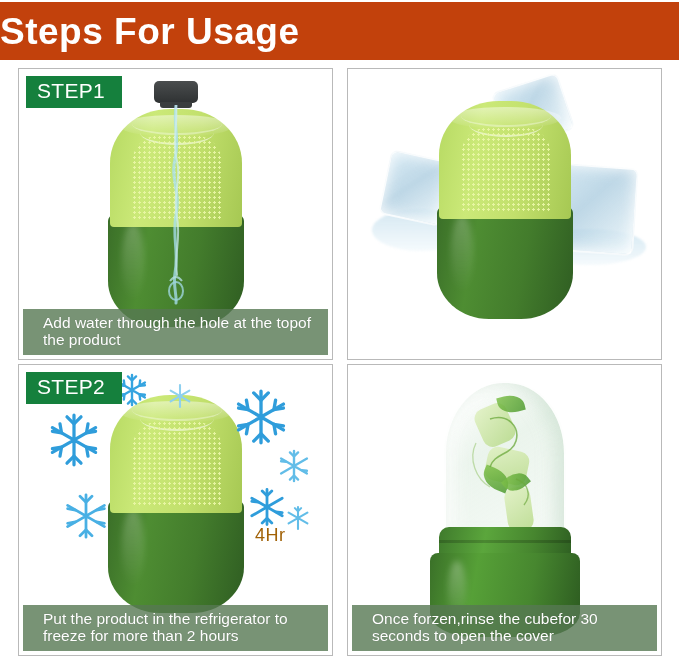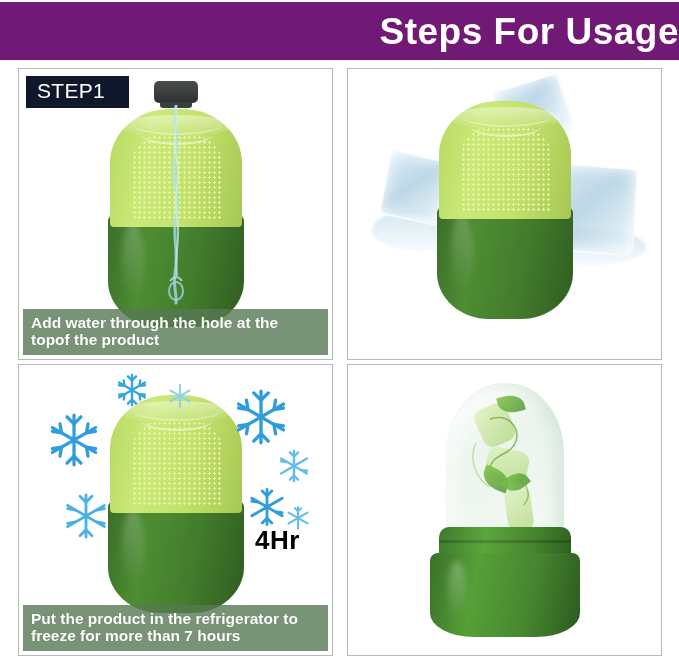--- a/index.html
+++ b/index.html
@@ -20,24 +20,24 @@
     background: #ffffff;
   }
 
   
   .header-bar {
     position: absolute;
     left: 0;
     top: 2px;
     width: 679px;
     height: 58px;
-    background: #701a75;
+    background: #c2410c;
     display: flex;
     align-items: center;
-    justify-content: flex-end;
+    justify-content: flex-start;
     box-sizing: border-box;
   }
   .header-title {
     color: #ffffff;
     font-size: 37px;
     font-weight: bold;
     letter-spacing: 0.5px;
     line-height: 1;
     font-family: "Liberation Sans", sans-serif;
   }
@@ -61,42 +61,42 @@
     background: #ffffff;
     overflow: hidden;
     box-sizing: border-box;
   }
 
   
   .step-badge {
     position: absolute;
     left: 7px;
     top: 7px;
-    background: #0f172a;
+    background: #15803d;
     color: #ffffff;
     font-size: 21px;
     font-weight: normal;
-    padding: 4px 24px 6px 11px;
+    padding: 4px 17px 6px 11px;
     z-index: 30;
     line-height: 1.05;
     letter-spacing: 0.3px;
   }
 
   
   .caption {
     position: absolute;
     left: 4px;
     right: 4px;
     bottom: 4px;
     background: rgba(86,120,82,0.80);
     color: #ffffff;
     font-size: 15.5px;
-    font-weight: bold;
+    font-weight: normal;
     line-height: 1.14;
-    padding: 5px 7px 6px 8px;
+    padding: 5px 7px 6px 20px;
     z-index: 30;
     box-sizing: border-box;
     text-shadow: 0 0 1px rgba(0,0,0,0.25);
   }
 
   
   .stage {
     position: absolute;
     inset: 0;
     overflow: hidden;
@@ -213,23 +213,23 @@
     opacity: 0.9;
   }
 
   
   .snowflake {
     position: absolute;
     z-index: 18;
   }
   .hr-label {
     position: absolute;
-    color: #000000;
-    font-size: 26px;
-    font-weight: bold;
+    color: #a16207;
+    font-size: 18px;
+    font-weight: normal;
     z-index: 22;
     letter-spacing: 0.5px;
   }
 
   
   .icecube {
     position: absolute;
     background: linear-gradient(135deg, rgba(214,234,244,0.95), rgba(168,202,222,0.75) 45%, rgba(236,246,250,0.9));
     border: 2px solid rgba(255,255,255,0.85);
     border-radius: 8px;
@@ -459,21 +459,22 @@
         <div class="product" style="top:30px;">
           <div class="prod-base"></div>
           <div class="prod-top">
             <div class="notch2"></div>
             <div class="notch"></div>
             <div class="bumps"></div>
           </div>
         </div>
 
       </div>
-      <div class="caption">Put the product in the refrigerator to freeze for more than 7 hours</div>
+      <div class="step-badge">STEP2</div>
+      <div class="caption">Put the product in the refrigerator to freeze for more than 2 hours</div>
     </div>
 
     <div class="panel">
       <div class="stage">
 
         <div class="dome">
           <div class="cuke" style="left:32px; top:22px; width:34px; height:40px; transform:rotate(-24deg);"></div>
           <div class="cuke" style="left:40px; top:66px; width:42px; height:34px; transform:rotate(12deg);"></div>
           <div class="cuke" style="left:60px; top:104px; width:26px; height:44px; transform:rotate(-8deg);"></div>
           <div class="leaf" style="left:52px; top:12px; width:26px; height:18px; transform:rotate(-14deg);"></div>
@@ -487,16 +488,17 @@
         </div>
 
         <div class="shadow-ellipse"></div>
 
         <div class="dome-base">
           <div class="collar"></div>
           <div class="body-base"></div>
         </div>
 
       </div>
+      <div class="caption">Once forzen,rinse the cubefor 30 seconds to open the cover</div>
     </div>
 
   </div>
 </div>
 
 </body></html>

